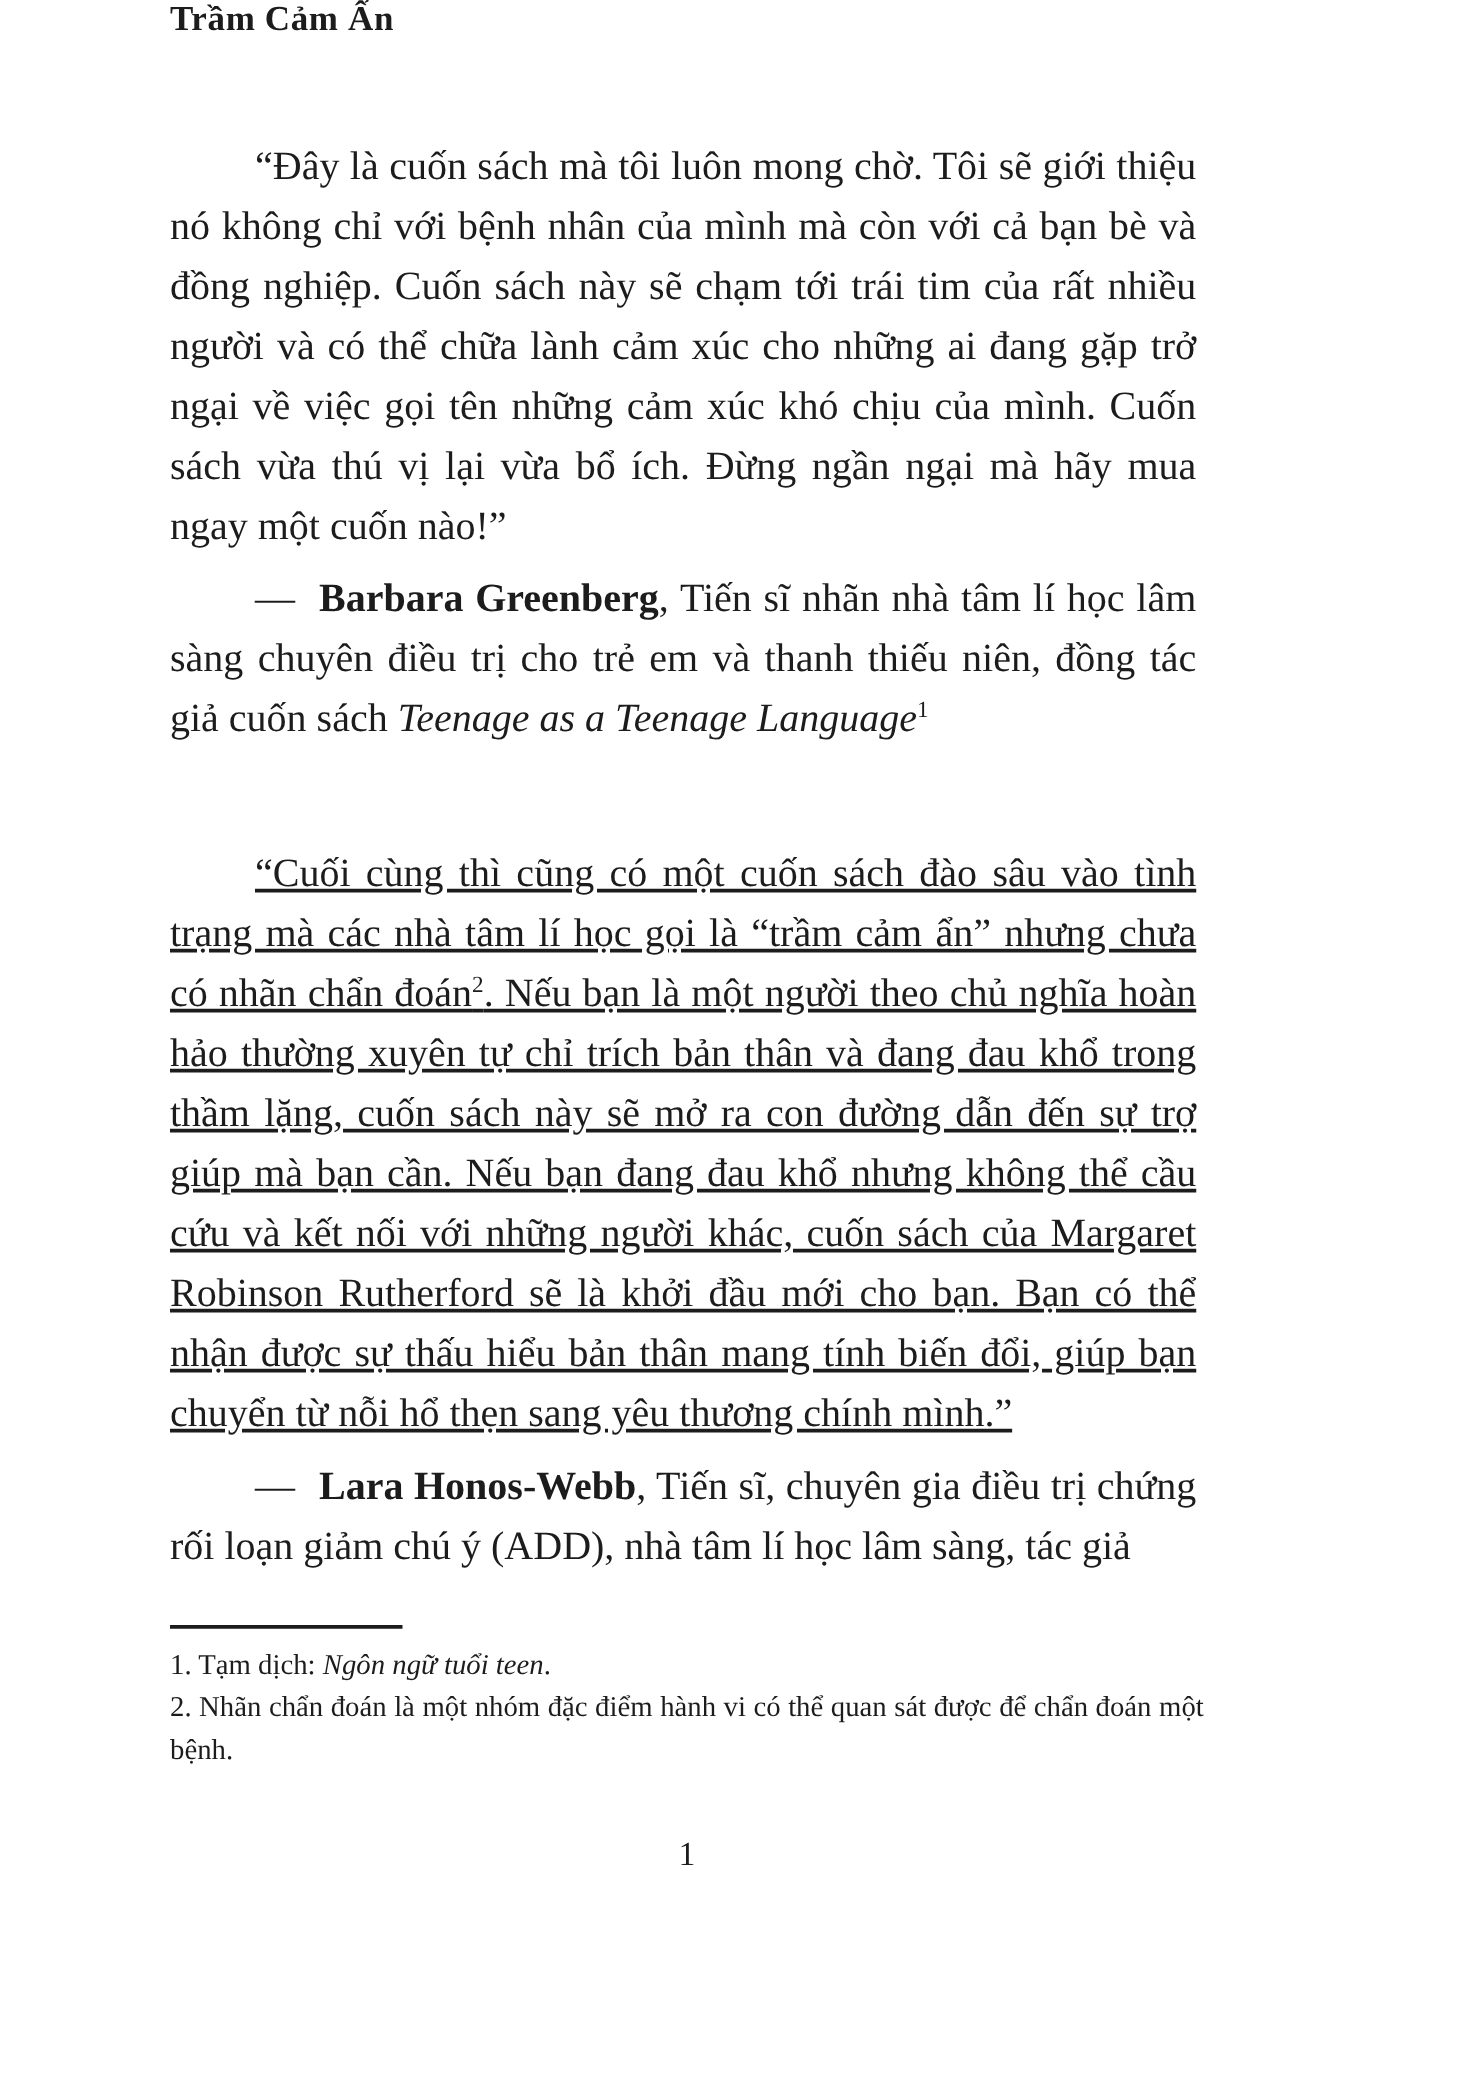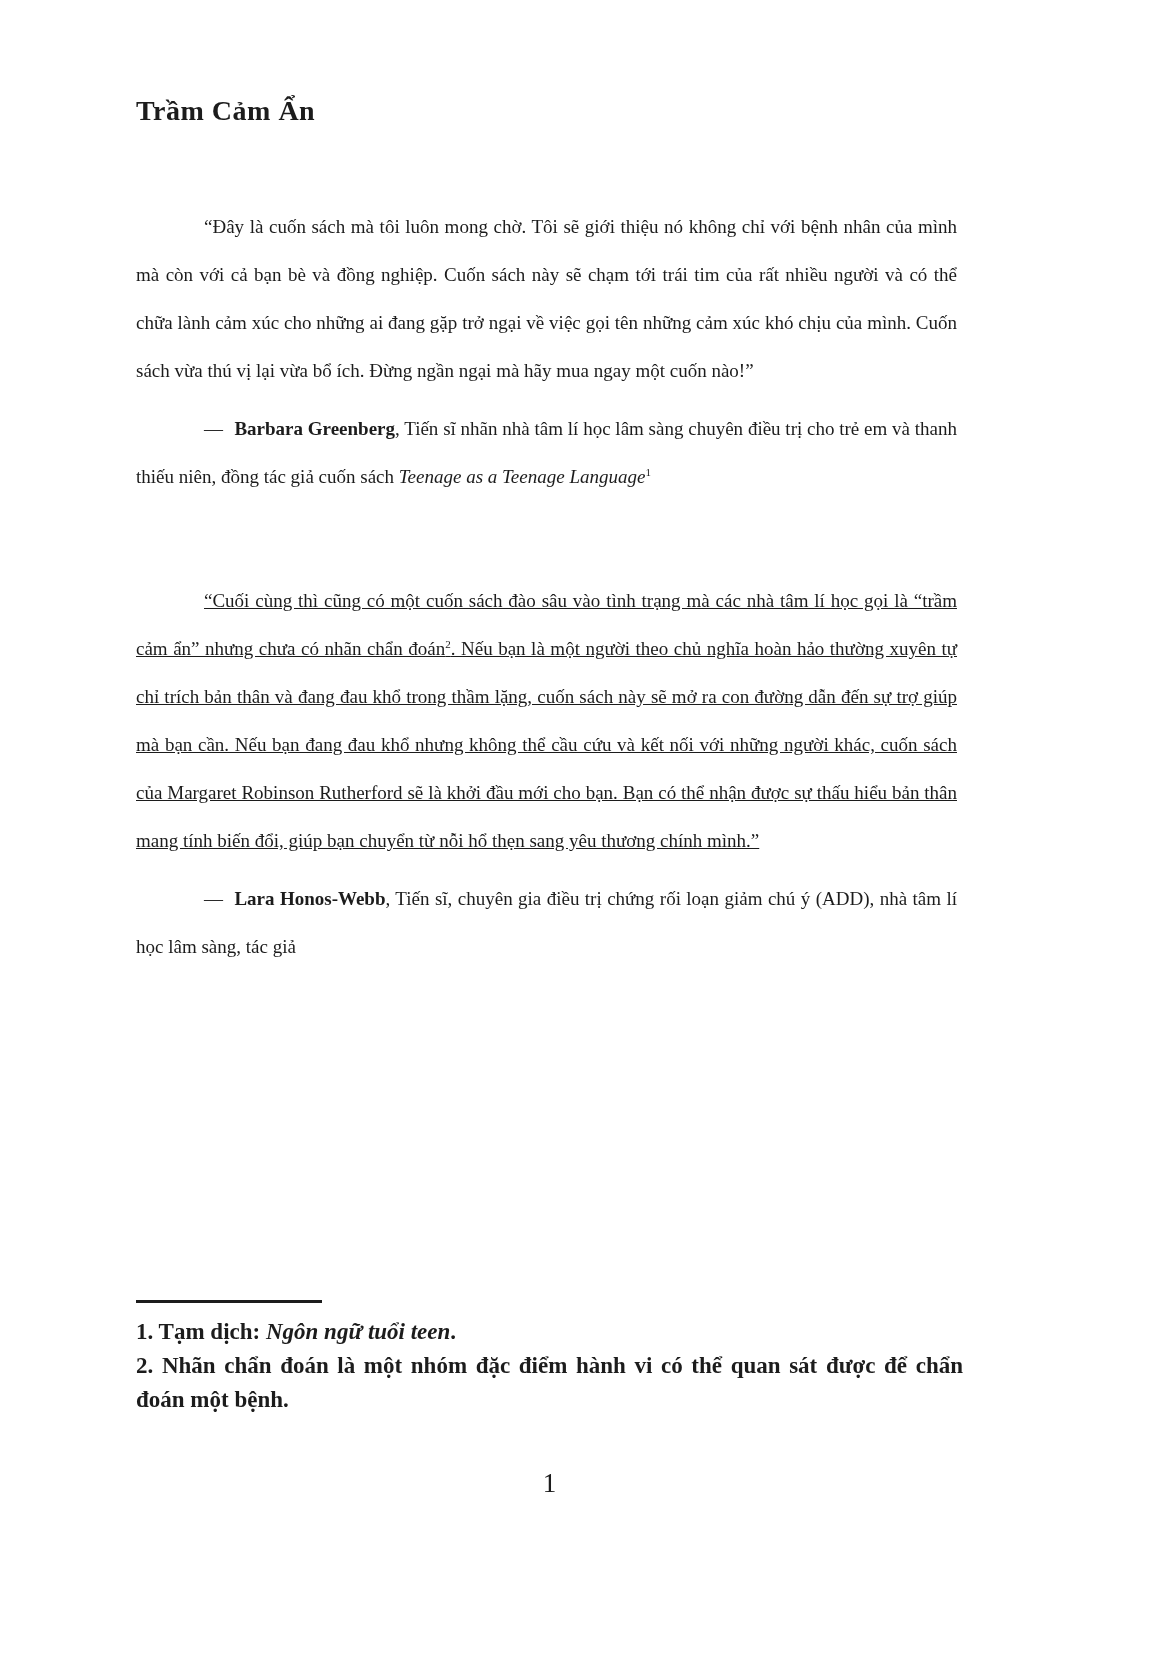--- a/index.html
+++ b/index.html
@@ -17,32 +17,31 @@
     color: #1c1c1c;
     font-family: "Liberation Serif", "DejaVu Serif", serif;
     overflow: hidden;
   }
 
   .content {
     position: absolute;
     top: 0;
     left: 136px;
     right: 209px;
-    padding-top: 95px;
   }
 
   .running-header {
     font-size: 28px;
     font-weight: bold;
     letter-spacing: 0.5px;
     margin-bottom: 76px;
   }
 
   p.body-para {
-    font-size: 19px;
+    font-size: 32px;
     line-height: 48px;
     text-align: justify;
     text-indent: 68px;
     text-justify: inter-word;
   }
 
   p.attribution {
     margin-top: 10px;
   }
 
@@ -71,21 +70,20 @@
     font-size: 0.58em;
     line-height: 0;
     vertical-align: super;
   }
 
   .footnote-block {
     position: absolute;
     top: 1300px;
     left: 136px;
     right: 203px;
-    font-weight: bold;
   }
 
   .footnote-rule {
     width: 186px;
     height: 3px;
     background: #1c1c1c;
     margin-bottom: 12px;
   }
 
   .footnote {

